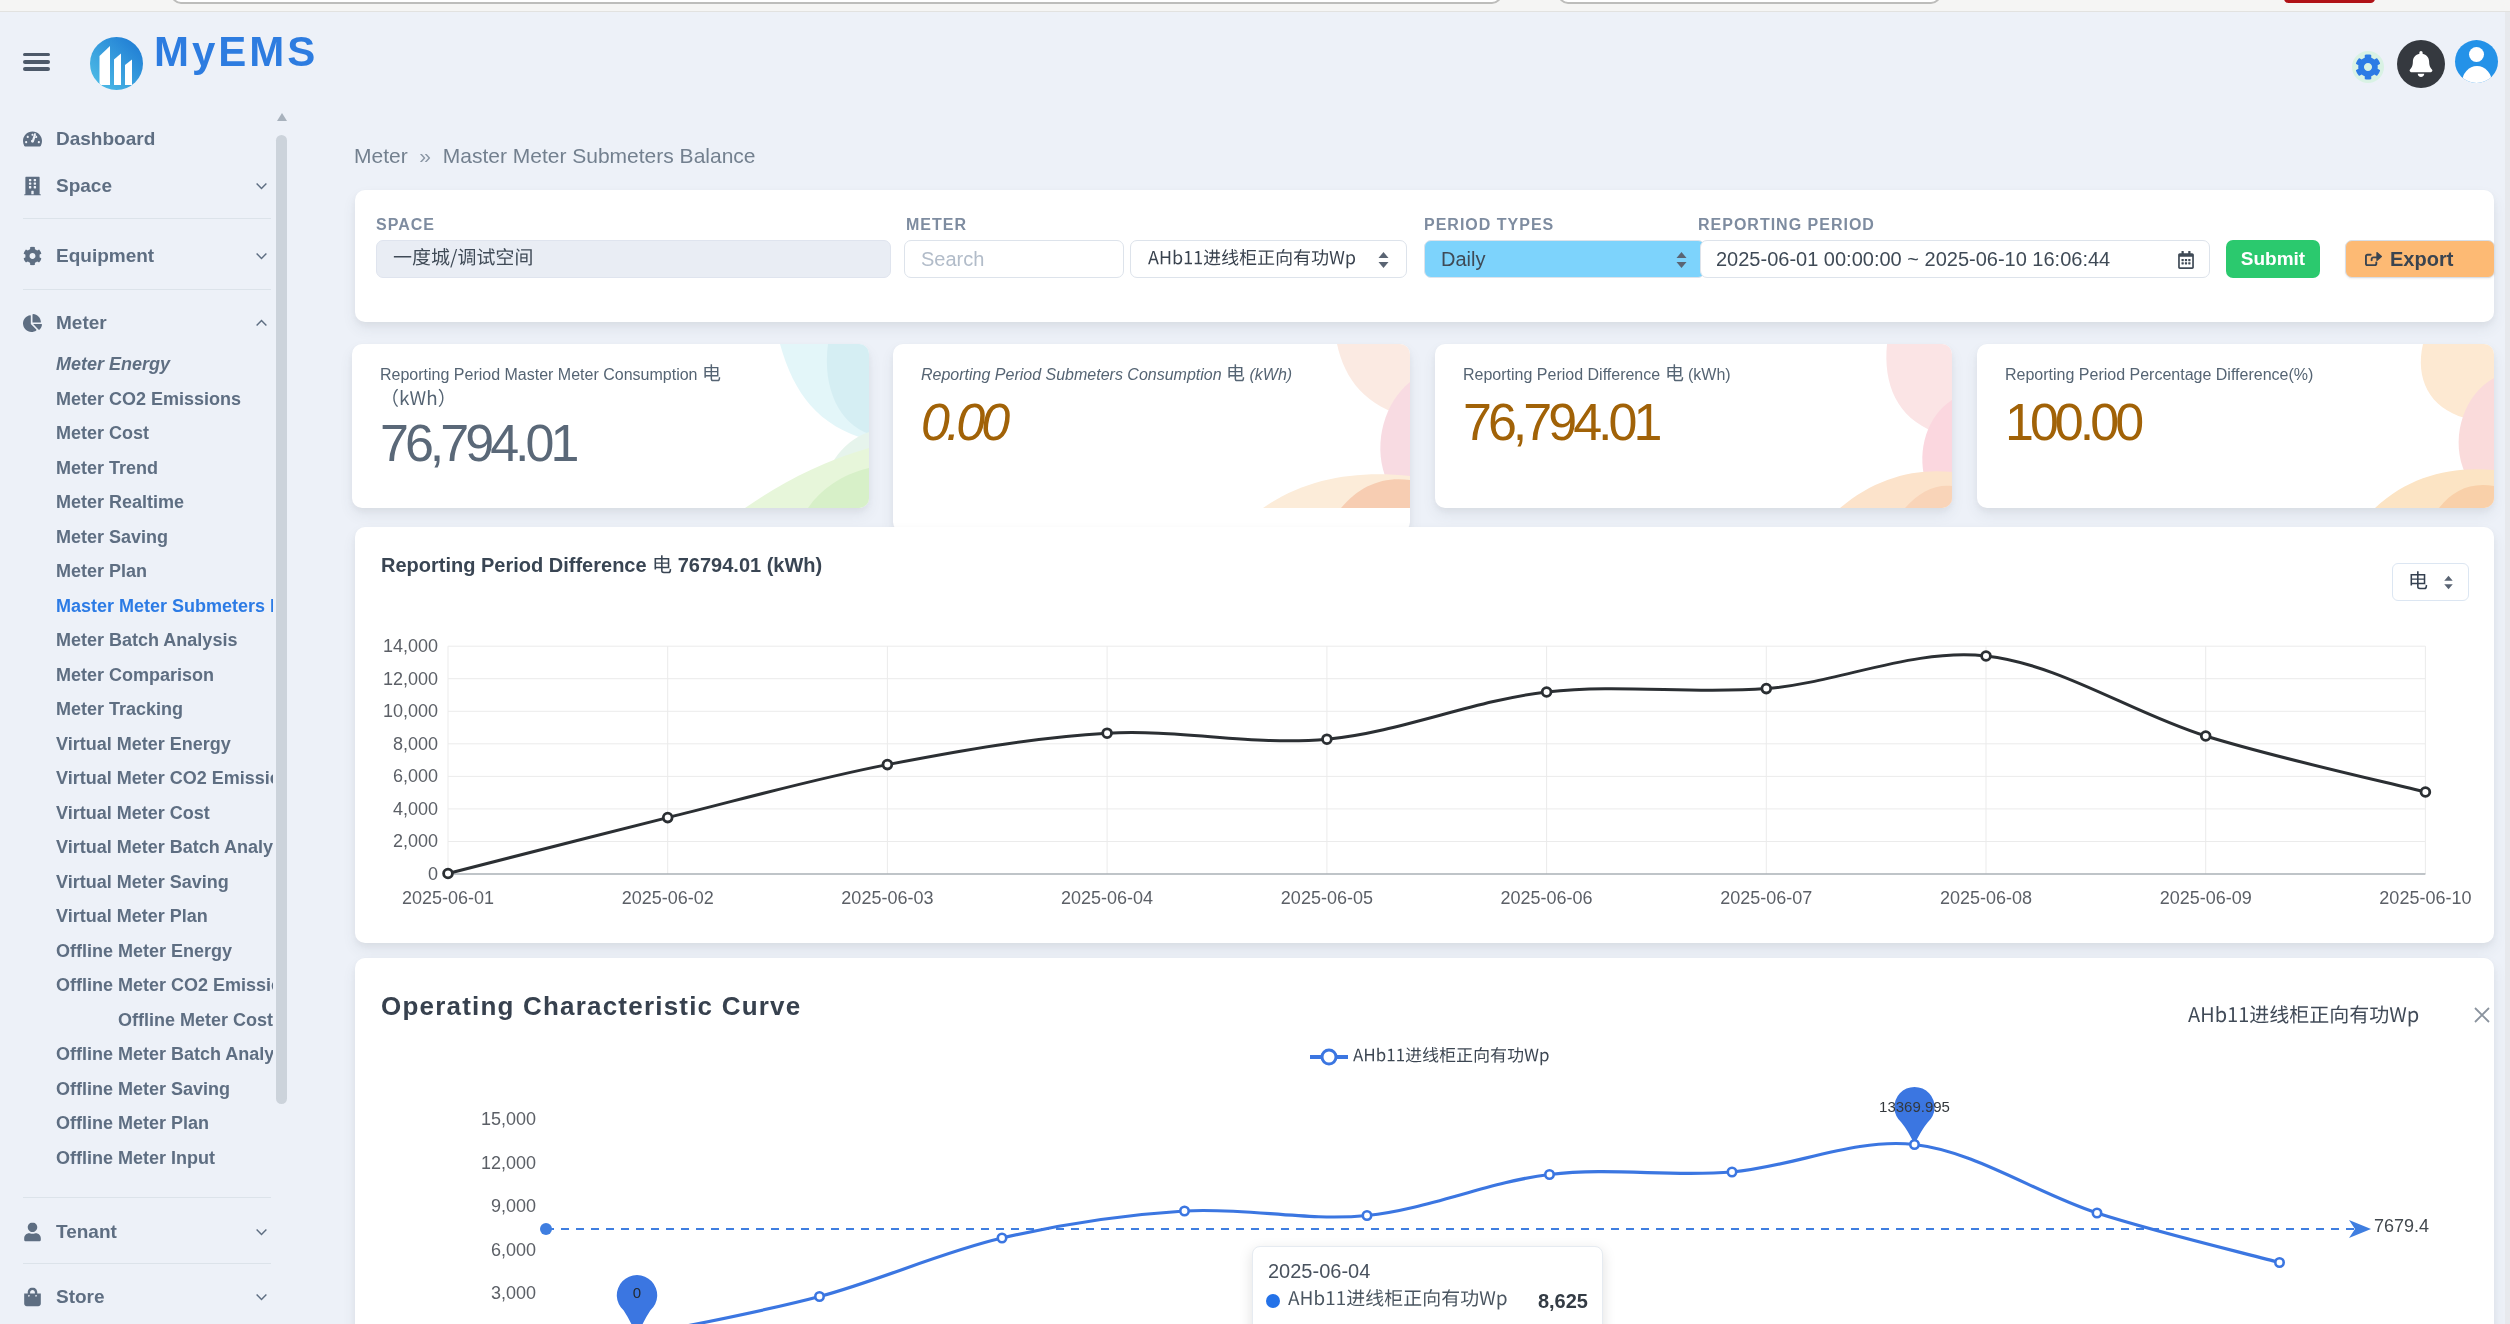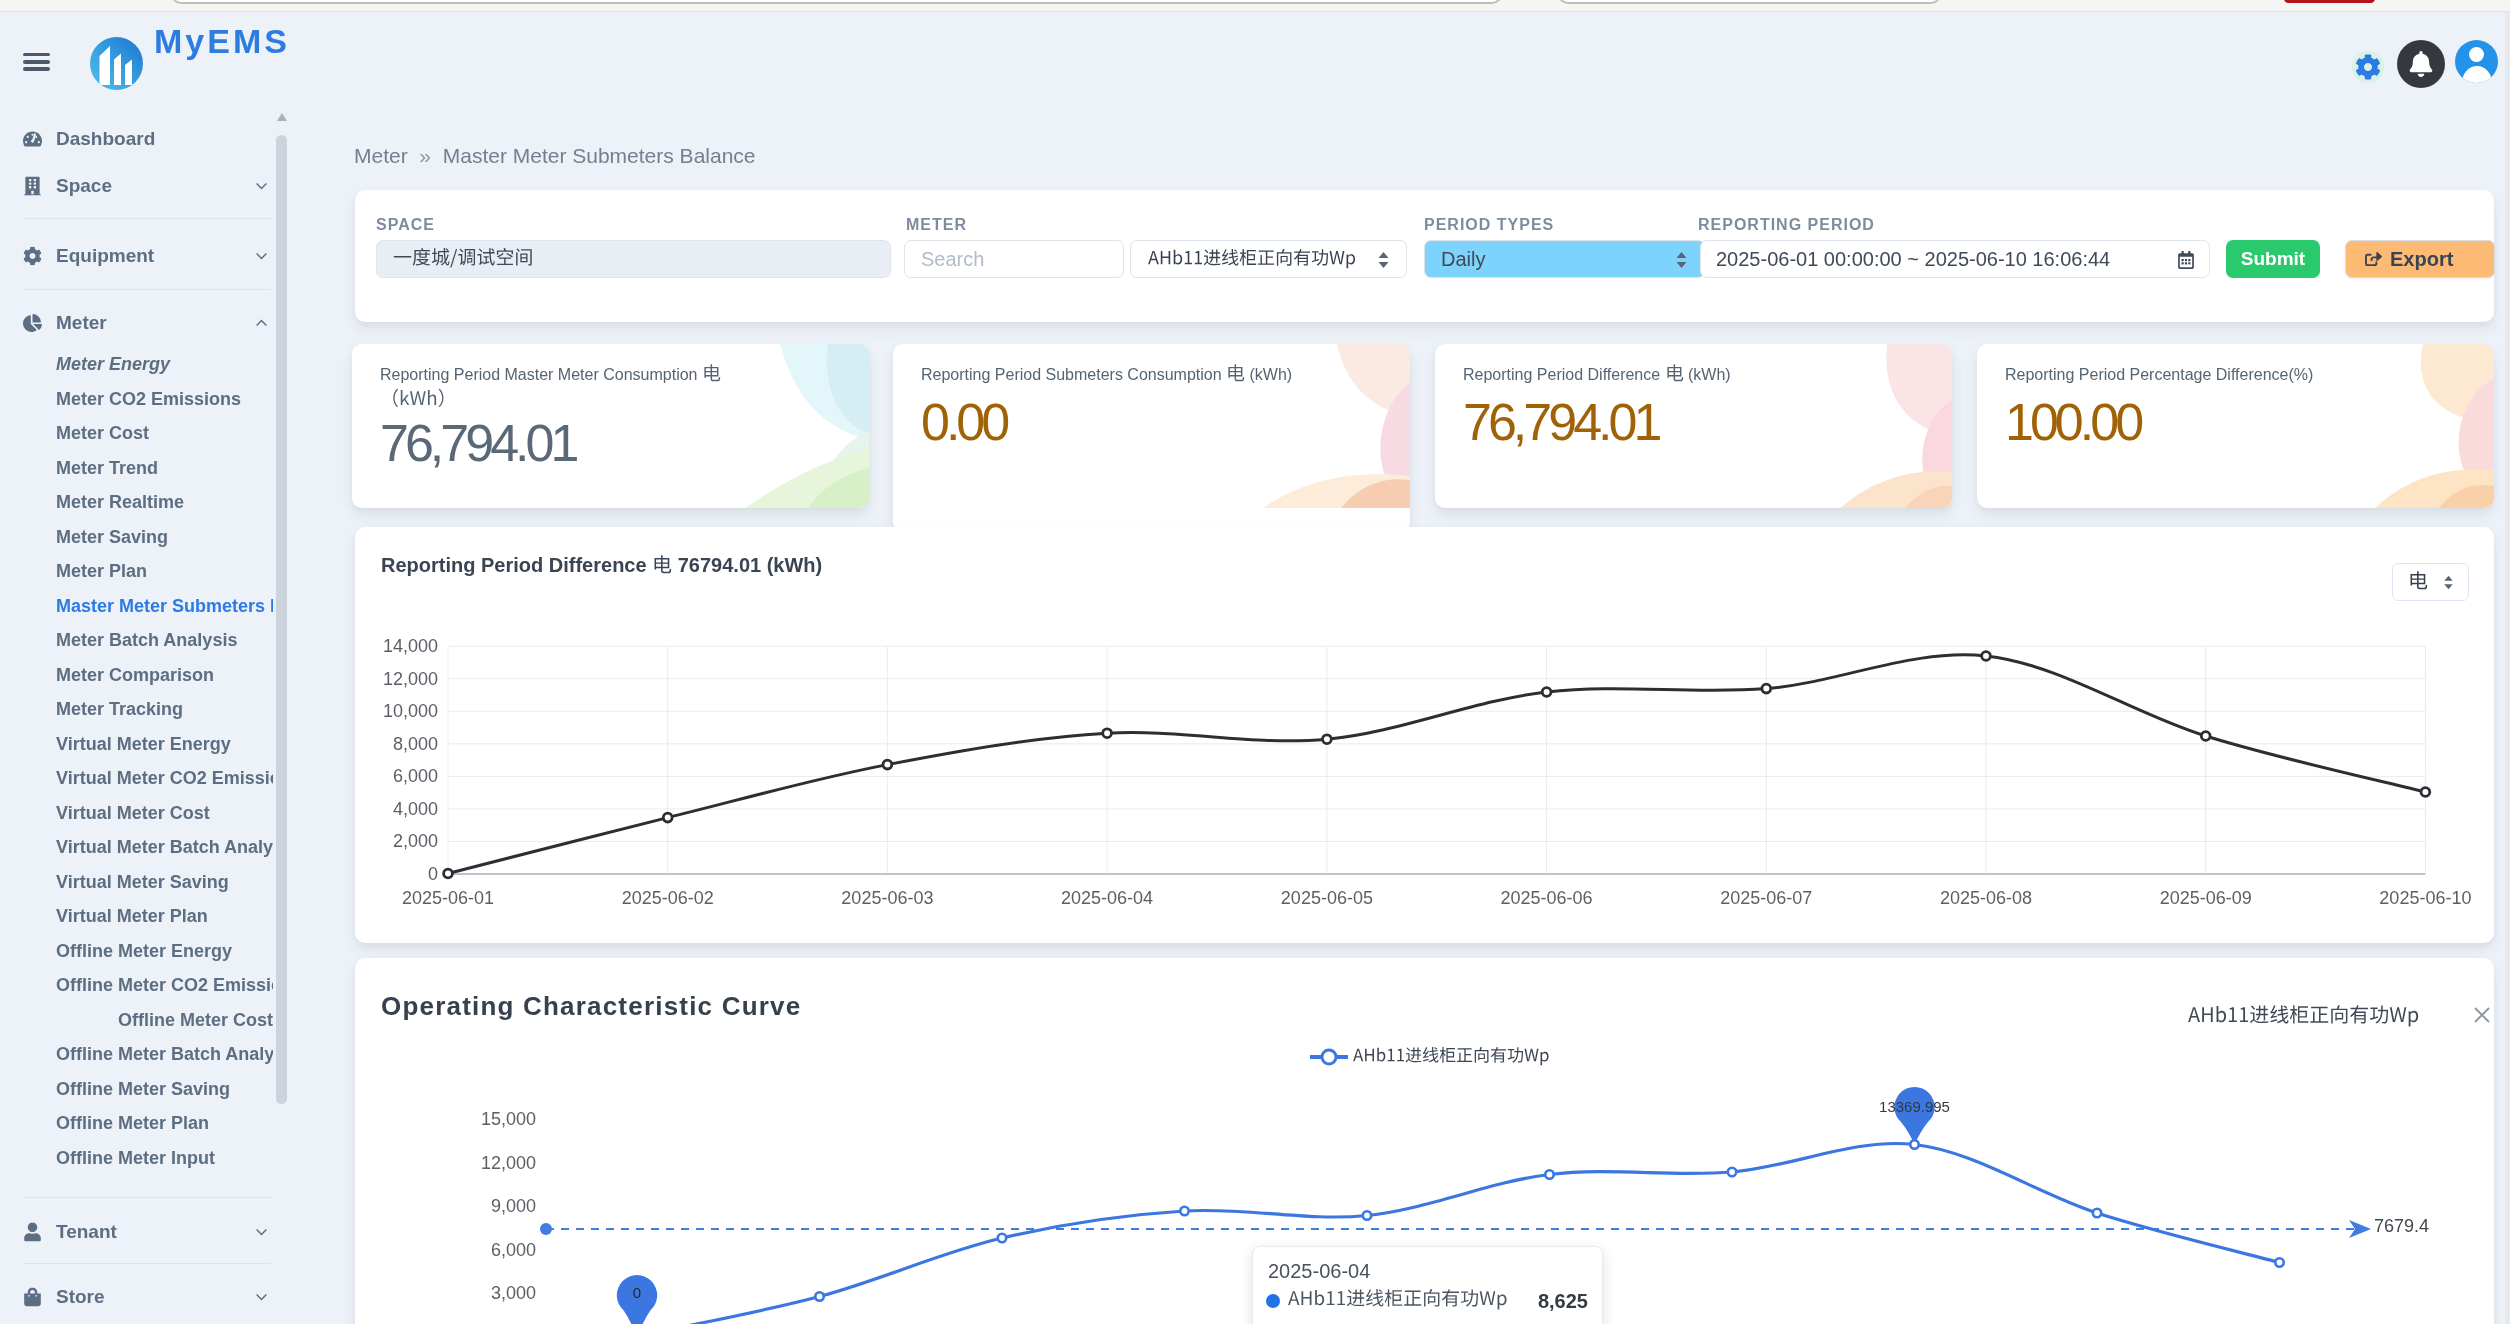--- a/index.html
+++ b/index.html
@@ -7,21 +7,21 @@
 body{font-family:"Liberation Sans",sans-serif;background:#edf1f8;position:relative;}
 .abs{position:absolute;}
 
 #chrome{position:absolute;left:0;top:0;width:2510px;height:12px;background:#f5f5f4;border-bottom:1px solid #e2e2e0;overflow:hidden;z-index:50;}
 .chrome-box{position:absolute;top:-28px;height:32px;background:#fff;border:2px solid #bdbdbb;border-radius:10px;}
 #chrome-red{position:absolute;top:-6px;left:2284px;width:91px;height:9px;background:#b01217;border-radius:5px;}
 
 #pagescroll{position:absolute;right:0;top:12px;width:5px;height:1312px;background:#e7e9ed;}
 
 #hamburger div{position:absolute;left:23px;width:27px;height:3.6px;border-radius:2px;background:#4d5969;}
-#logotext{position:absolute;left:154px;top:22px;font-size:34px;font-weight:bold;color:#2d7ce0;letter-spacing:3px;}
+#logotext{position:absolute;left:154px;top:28px;font-size:42px;font-weight:bold;color:#2d7ce0;letter-spacing:3px;}
 
 #sidebar{position:absolute;left:0;top:100px;width:273px;height:1224px;overflow:hidden;}
 .nav-item{position:absolute;left:0;width:273px;height:34px;color:#5e6e82;font-size:19px;font-weight:600;}
 .nav-item .txt{position:absolute;left:56px;top:50%;transform:translateY(-50%);white-space:nowrap;}
 .nav-item .ico{position:absolute;left:23px;top:50%;transform:translateY(-50%);width:19px;height:19px;}
 .nav-item .chev{position:absolute;left:255px;top:50%;transform:translateY(-50%);width:13px;height:13px;}
 .nav-sub{position:absolute;left:56px;width:217px;height:30px;color:#5e6e82;font-size:18px;font-weight:600;white-space:nowrap;overflow:hidden;line-height:30px;}
 .nav-sub.active{color:#2c7be5;}
 .divider{position:absolute;left:23px;width:248px;height:1px;background:#dce3ea;}
 #sb-scroll-thumb{position:absolute;left:276px;top:135px;width:11px;height:969px;border-radius:6px;background:#ccd3db;}
@@ -234,21 +234,21 @@
     <path d="M517 104 C468 118 428 140 393 164 L517 164 Z" fill="#e7f6da"></path>
     <path d="M517 124 C490 130 468 146 456 164 L517 164 Z" fill="#d7f0c8"></path>
   </svg>
   <div class="stat-title">Reporting Period Master Meter Consumption <svg style="vertical-align:-7.6px;" width="19" height="24.7" viewBox="0 0 20 26">
         <use href="#s-dian" fill="#556473"></use>
       </svg><br><svg style="vertical-align:-7.6px;" width="76.7" height="24.7" viewBox="0 0 80.7 26">
         <use href="#s-kwh" fill="#556473"></use>
       </svg></div>
   <div class="stat-val" style="top:69px;color:#5a6878;">76,794.01</div>
 </div>
-<div class="card statcard" id="sc2" style="left:893px;top:344px;width:517px;height:188px;">
+<div class="card statcard" id="sc2" style="left:893px;top:344px;width:517px;height:188px;font-style:italic;">
   <svg class="abs" style="left:0;top:0;" width="517" height="164" viewBox="0 0 517 164">
     <path d="M444 0 C452 36 472 62 517 74 L517 0 Z" fill="#fbeae2"></path>
     <path d="M517 38 C492 58 480 98 492 132 C500 152 510 160 517 161 Z" fill="#f8dbe2"></path>
     <path d="M370 164 C412 134 465 126 517 132 L517 164 Z" fill="#fcecd9"></path>
     <path d="M448 164 C466 142 490 132 517 136 L517 164 Z" fill="#f7cdb2"></path>
   </svg>
   <div class="stat-title">Reporting Period Submeters Consumption <svg style="vertical-align:-7.6px;" width="19" height="24.7" viewBox="0 0 20 26">
         <use href="#s-dian" fill="#556473"></use>
       </svg> (kWh)</div>
   <div class="stat-val" style="top:48px;">0.00</div>

